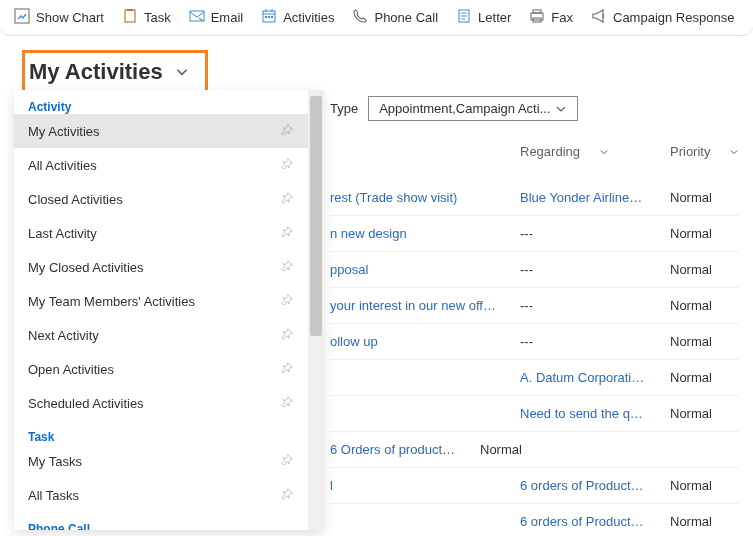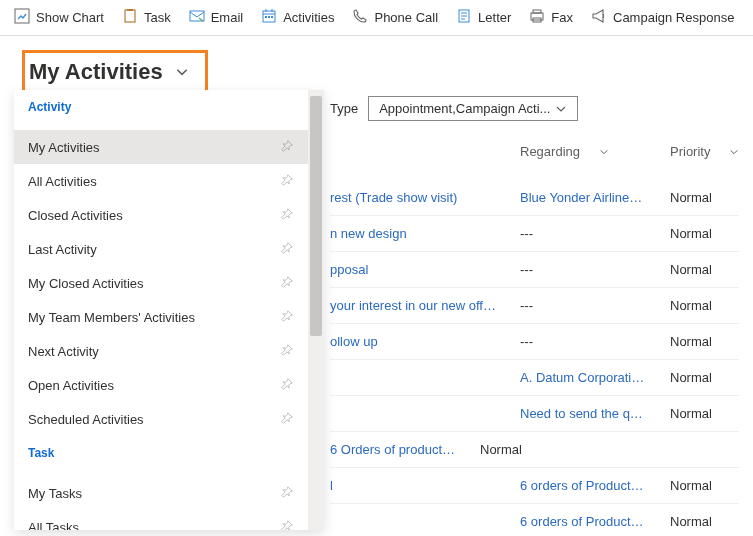--- a/index.html
+++ b/index.html
@@ -14,20 +14,21 @@
     position: relative;
   }
   
   .toolbar {
     display: flex;
     align-items: center;
     padding: 6px 14px;
     gap: 18px;
     border-bottom: 1px solid #e1dfdd;
     height: 36px;
+    border-radius: 10px;
   }
   .toolbar-item {
     display: inline-flex;
     align-items: center;
     gap: 6px;
     cursor: pointer;
     font-size: 13px;
     color: #323130;
   }
   .toolbar-item svg { width: 16px; height: 16px; flex-shrink: 0; }
@@ -127,21 +128,21 @@
   }
   .dropdown-inner {
     flex: 1;
     overflow-y: auto;
     padding-bottom: 4px;
   }
   .dropdown-group-header {
     color: #0f6cd1;
     font-size: 12px;
     font-weight: 600;
-    padding: 10px 14px 16px;
+    padding: 10px 14px 0;
   }
   .dropdown-item {
     display: flex;
     align-items: center;
     justify-content: space-between;
     padding: 0 14px;
     height: 34px;
     font-size: 13px;
     cursor: pointer;
   }

